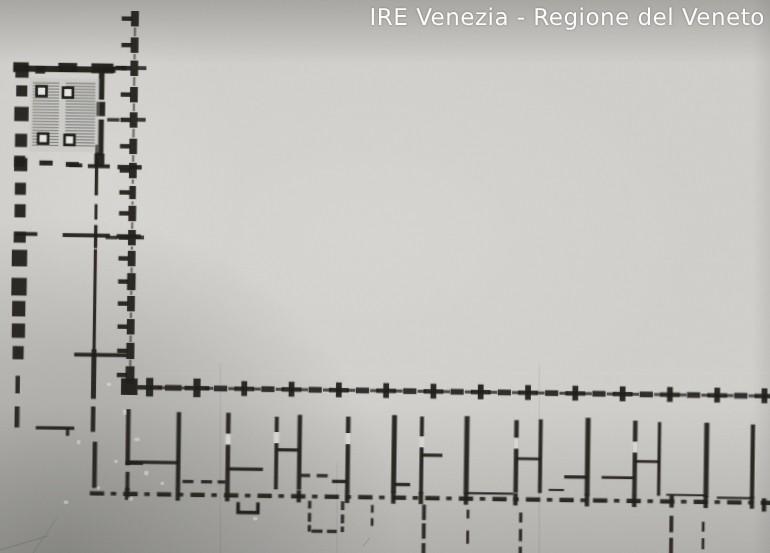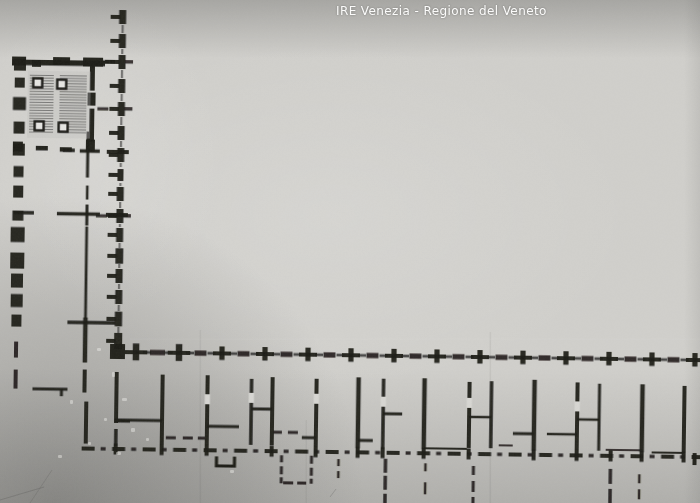--- a/index.html
+++ b/index.html
@@ -1,21 +1,21 @@
 <!DOCTYPE html>
 <html><head>
 <meta charset="utf-8">
 <style>
   html,body{margin:0;padding:0;background:#222;}
   .photo{position:relative;width:700px;height:503px;overflow:hidden;background:#d0cfcb;}
   .photo svg{position:absolute;left:0;top:0;display:block;}
   .caption{
     position:absolute;left:336px;top:4px;
     font-family:"DejaVu Sans","Liberation Sans",sans-serif;
-    font-size:12px;letter-spacing:.4px;white-space:nowrap;
+    font-size:21px;letter-spacing:.4px;white-space:nowrap;
     color:#fcfcfb;text-shadow:0 0 2px rgba(40,40,40,.45);text-align:center;
   }
 </style>
 </head>
 <body>
 
 <div class="photo">
   <svg width="700" height="503" viewBox="0 0 700 503">
     <defs>
       <filter id="soften">

